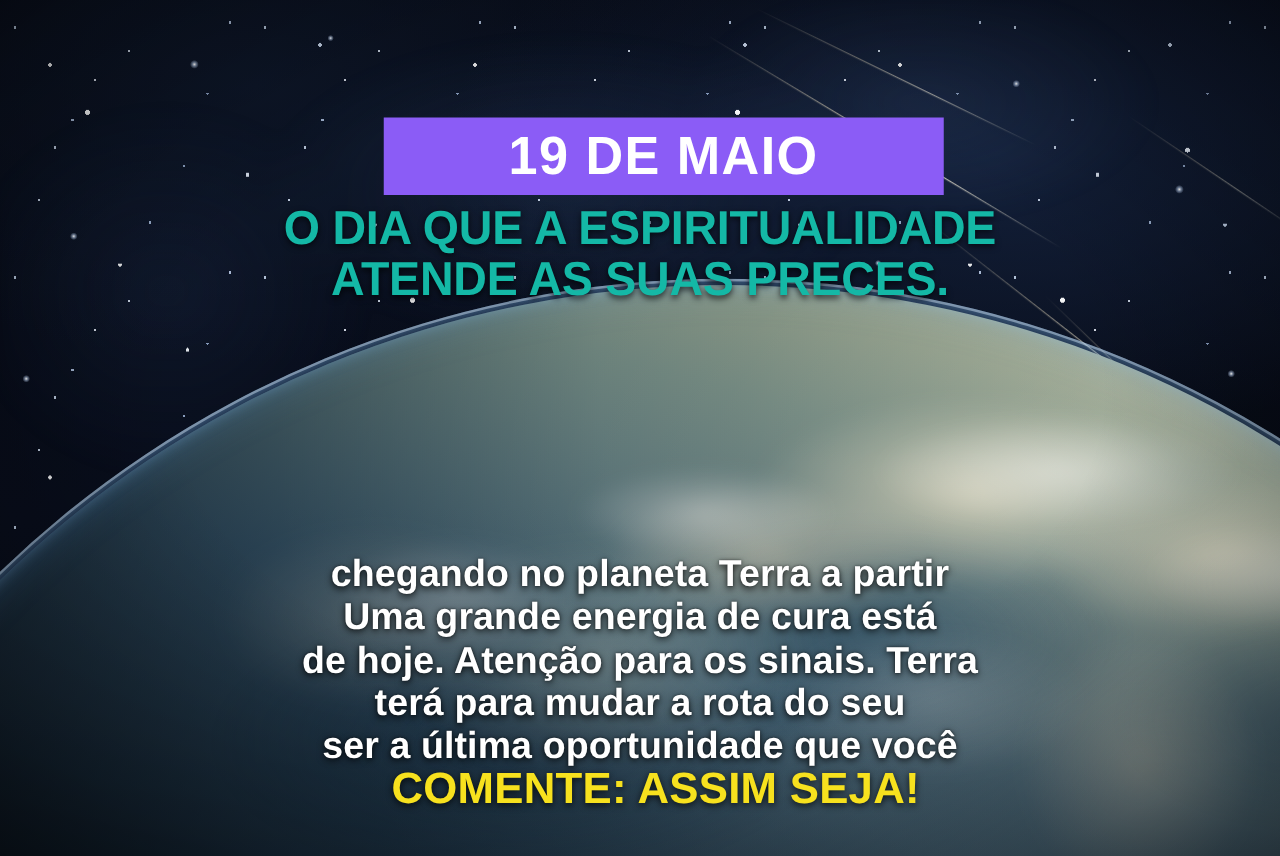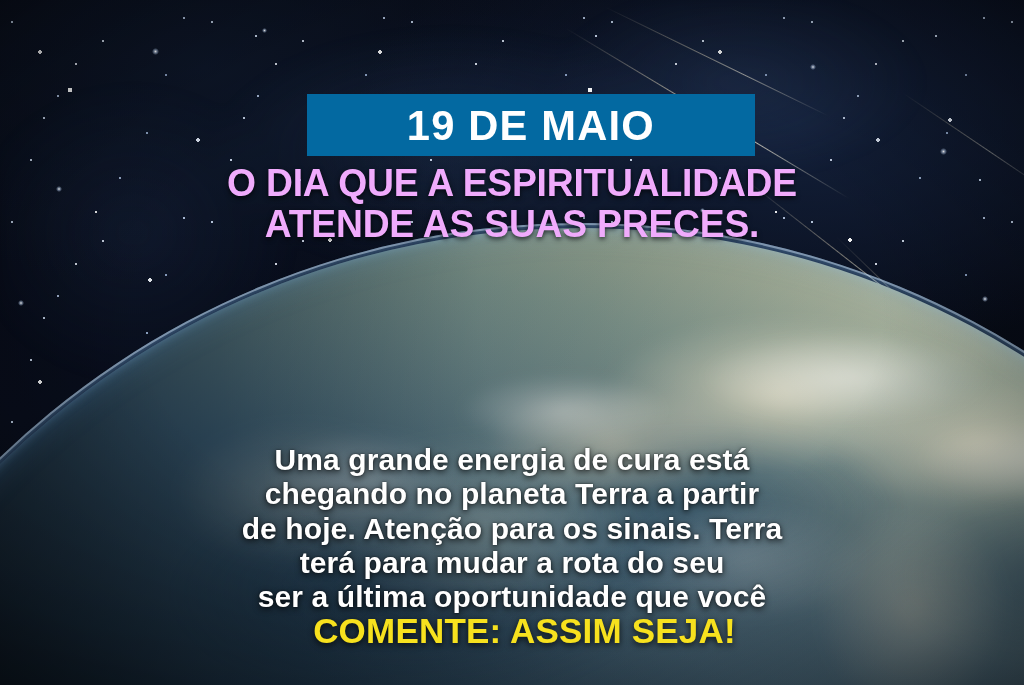--- a/index.html
+++ b/index.html
@@ -290,32 +290,32 @@
       <div class="clouds"></div>
       <div class="earth-shadow"></div>
     </div>
     <div class="limb"></div>
   </div>
 
   <div class="vignette"></div>
 
   <div class="content">
 
-    <div class="date-banner" style="background-color: #0369a1;">
+    <div class="date-banner" style="background-color: #8b5cf6;">
       <span class="date-banner-label" style="color: rgb(255, 255, 255);">19 DE MAIO</span>
     </div>
 
-    <div class="headline" style="color: #f0abfc;">
+    <div class="headline" style="color: #14b8a6;">
       <span class="hl-line">O DIA QUE A ESPIRITUALIDADE</span>
       <span class="hl-line">ATENDE AS SUAS PRECES.</span>
     </div>
 
     <div class="body-copy" style="color: rgb(255, 255, 255);">
+      <span class="bc-line">chegando no planeta Terra a partir</span>
       <span class="bc-line">Uma grande energia de cura está</span>
-      <span class="bc-line">chegando no planeta Terra a partir</span>
       <span class="bc-line">de hoje. Atenção para os sinais. Terra</span>
       <span class="bc-line">terá para mudar a rota do seu</span>
       <span class="bc-line">ser a última oportunidade que você</span>
     </div>
 
     <div class="cta" style="color: rgb(247, 225, 30);">COMENTE: ASSIM SEJA!</div>
 
   </div>
 </div>
 

